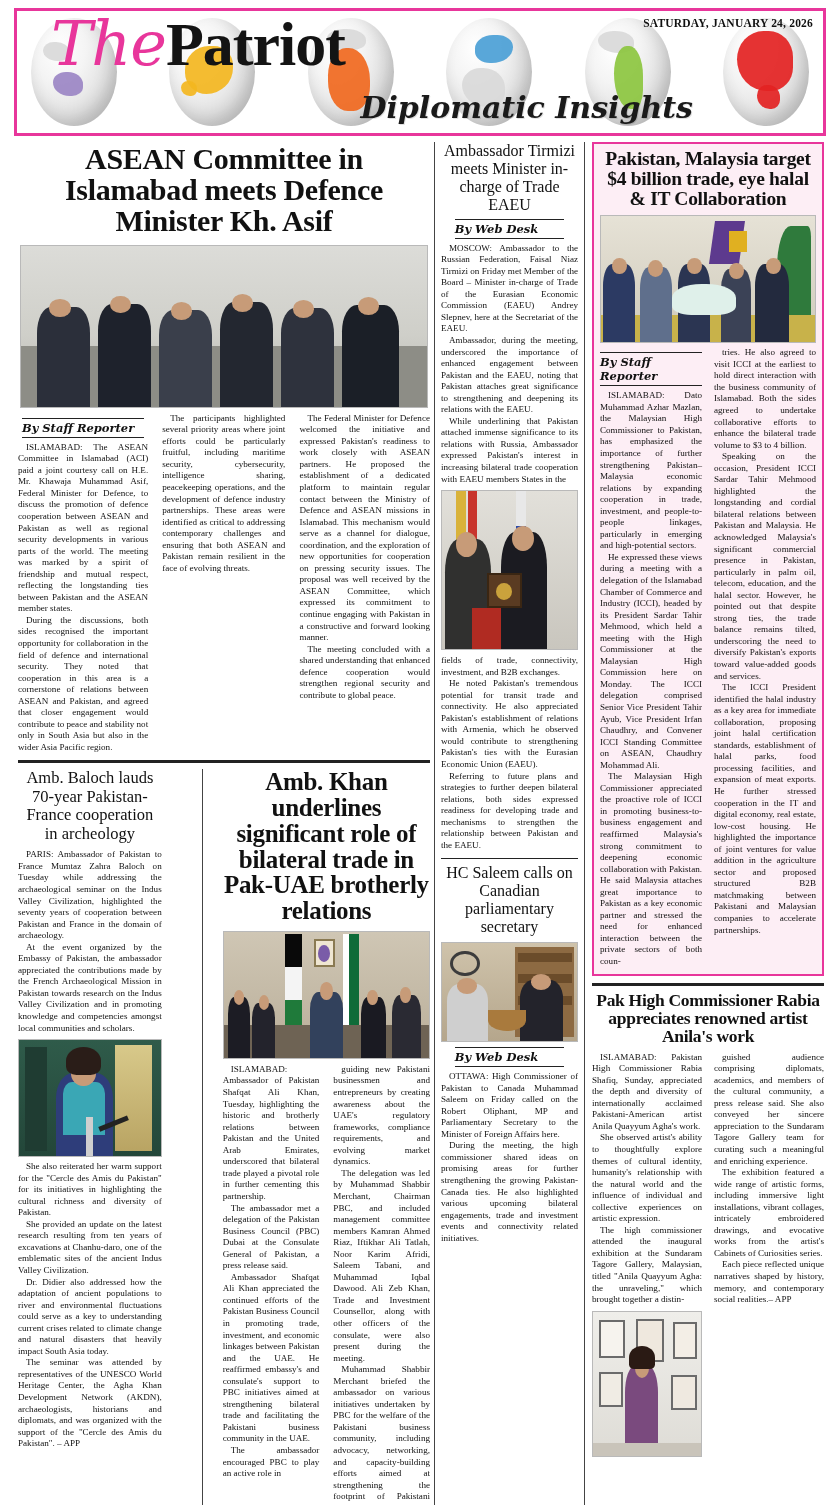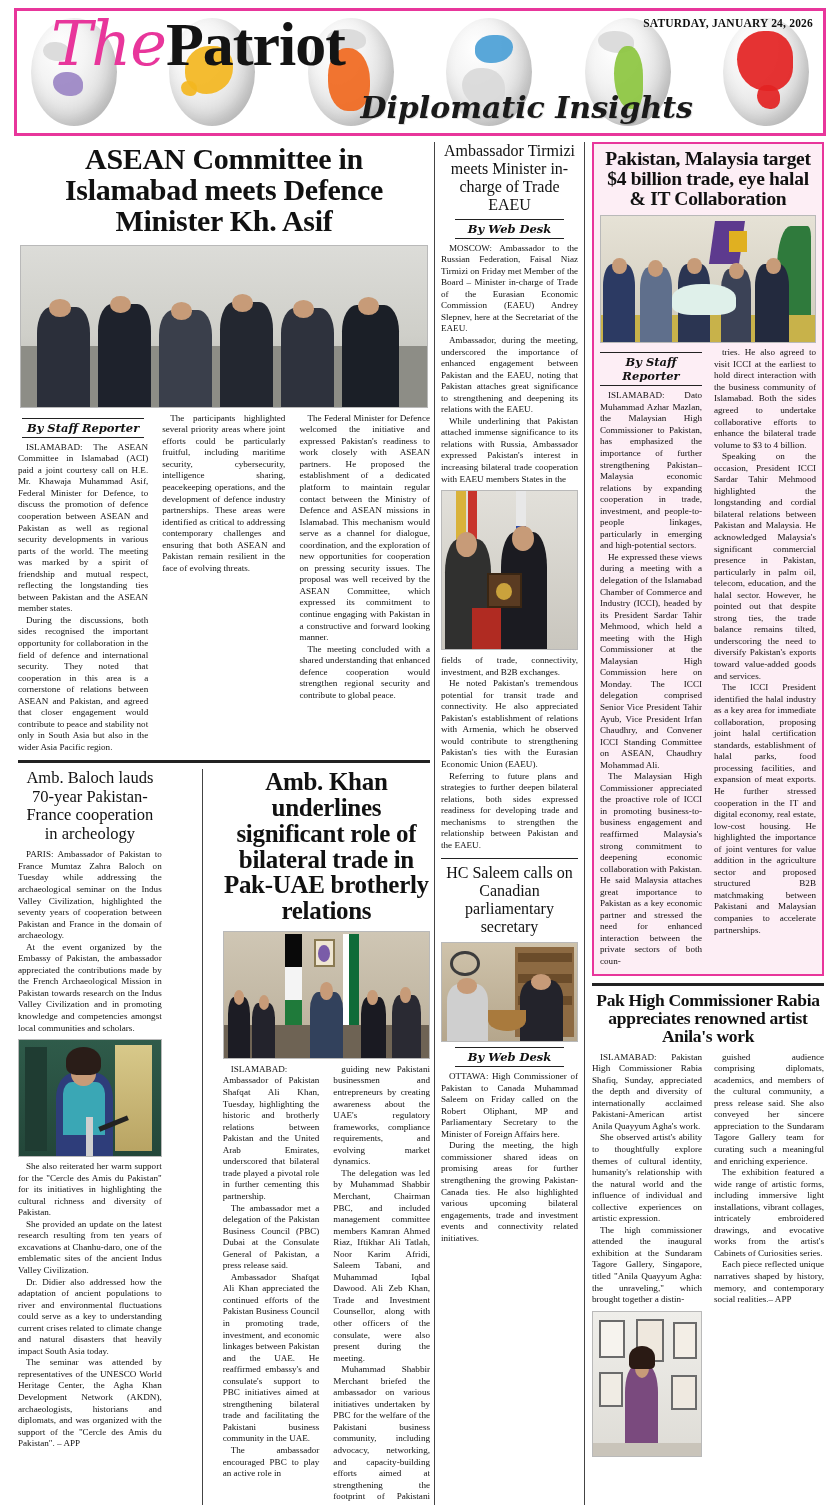--- a/index.html
+++ b/index.html
@@ -53,21 +53,21 @@
   }
 
   
   .hl { font-weight:700; text-align:center; line-height:1.03; letter-spacing:-.3px; }
   .hl-xxl { font-size: 30px; }
   .hl-xl  { font-size: 25px; }
   .hl-lg  { font-size: 19.5px; }
   .hl-md  { font-size: 16.5px; }
   .hl-serif-light { font-weight:400; font-size:17px; text-align:center; line-height:1.12; }
   .byline {
-    text-align:center; font-style:italic; font-weight:700; font-size:11.5px;
+    text-align:left; font-style:italic; font-weight:700; font-size:11.5px;
     border-top:1.2px solid #222; border-bottom:1.2px solid #222;
     padding:2px 0; margin: 5px auto 4px auto; width: 78%;
     font-family:"DejaVu Serif", serif;
   }
   p.body {
     margin:0; font-size:9.1px; line-height:1.27; text-align:justify;
     text-indent: 8px; hyphens:auto; -webkit-hyphens:auto;
     font-family:"Liberation Serif", serif;
   }
   .rule-thick { border-top:2.4px solid #222; border-bottom:.9px solid #222; height:3px; margin:6px 0 5px; }
@@ -336,21 +336,21 @@
       </div>
 
       <div class="rule-thick" style="margin:7px 0 5px;"></div>
 
       <div>
         <div class="hl hl-md" style="font-size:17.5px;">Pak High Commissioner Rabia appreciates renowned artist Anila's work</div>
         <div style="display:flex;margin-top:7px;">
           <div style="width:50%;padding-right:6px;">
             <p class="body">ISLAMABAD: Pakistan High Commissioner Rabia Shafiq, Sunday, appreciated the depth and diversity of internationally acclaimed Pakistani-American artist Anila Quayyum Agha's work.</p>
             <p class="body">She observed artist's ability to thoughtfully explore themes of cultural identity, humanity's relationship with the natural world and the influence of individual and collective experiences on artistic expression.</p>
-            <p class="body">The high commissioner attended the inaugural exhibition at the Sundaram Tagore Gallery, Singapore, titled "Anila Quayyum Agha: the unraveling," which brought together a distin-</p>
+            <p class="body">The high commissioner attended the inaugural exhibition at the Sundaram Tagore Gallery, Malaysian, titled "Anila Quayyum Agha: the unraveling," which brought together a distin-</p>
             <div class="photo" style="height:146px;margin-top:5px;border:1px solid #b9b9b9;">
               <div class="sky" style="background:linear-gradient(#efeeea,#dedcd6);"></div>
               <div style="position:absolute;left:6%;top:6%;width:24%;height:26%;border:2px solid #6b6b6b;background:#f6f3ee;"></div>
               <div style="position:absolute;left:40%;top:5%;width:26%;height:30%;border:2px solid #6b6b6b;background:#efe8de;"></div>
               <div style="position:absolute;left:74%;top:7%;width:22%;height:26%;border:2px solid #6b6b6b;background:#f3eee6;"></div>
               <div style="position:absolute;left:6%;top:42%;width:22%;height:24%;border:2px solid #6b6b6b;background:#f0ece4;"></div>
               <div style="position:absolute;left:72%;top:44%;width:24%;height:24%;border:2px solid #6b6b6b;background:#efe9e0;"></div>
               <div style="position:absolute;left:30%;bottom:0;width:30%;height:62%;background:#7a4a7e;border-radius:30% 30% 0 0;"></div>
               <div class="head" style="left:39%;bottom:54%;width:13%;height:14%;"></div>
               <div style="position:absolute;left:33%;bottom:60%;width:24%;height:16%;background:#2a1a14;border-radius:50% 50% 20% 20%;"></div>

